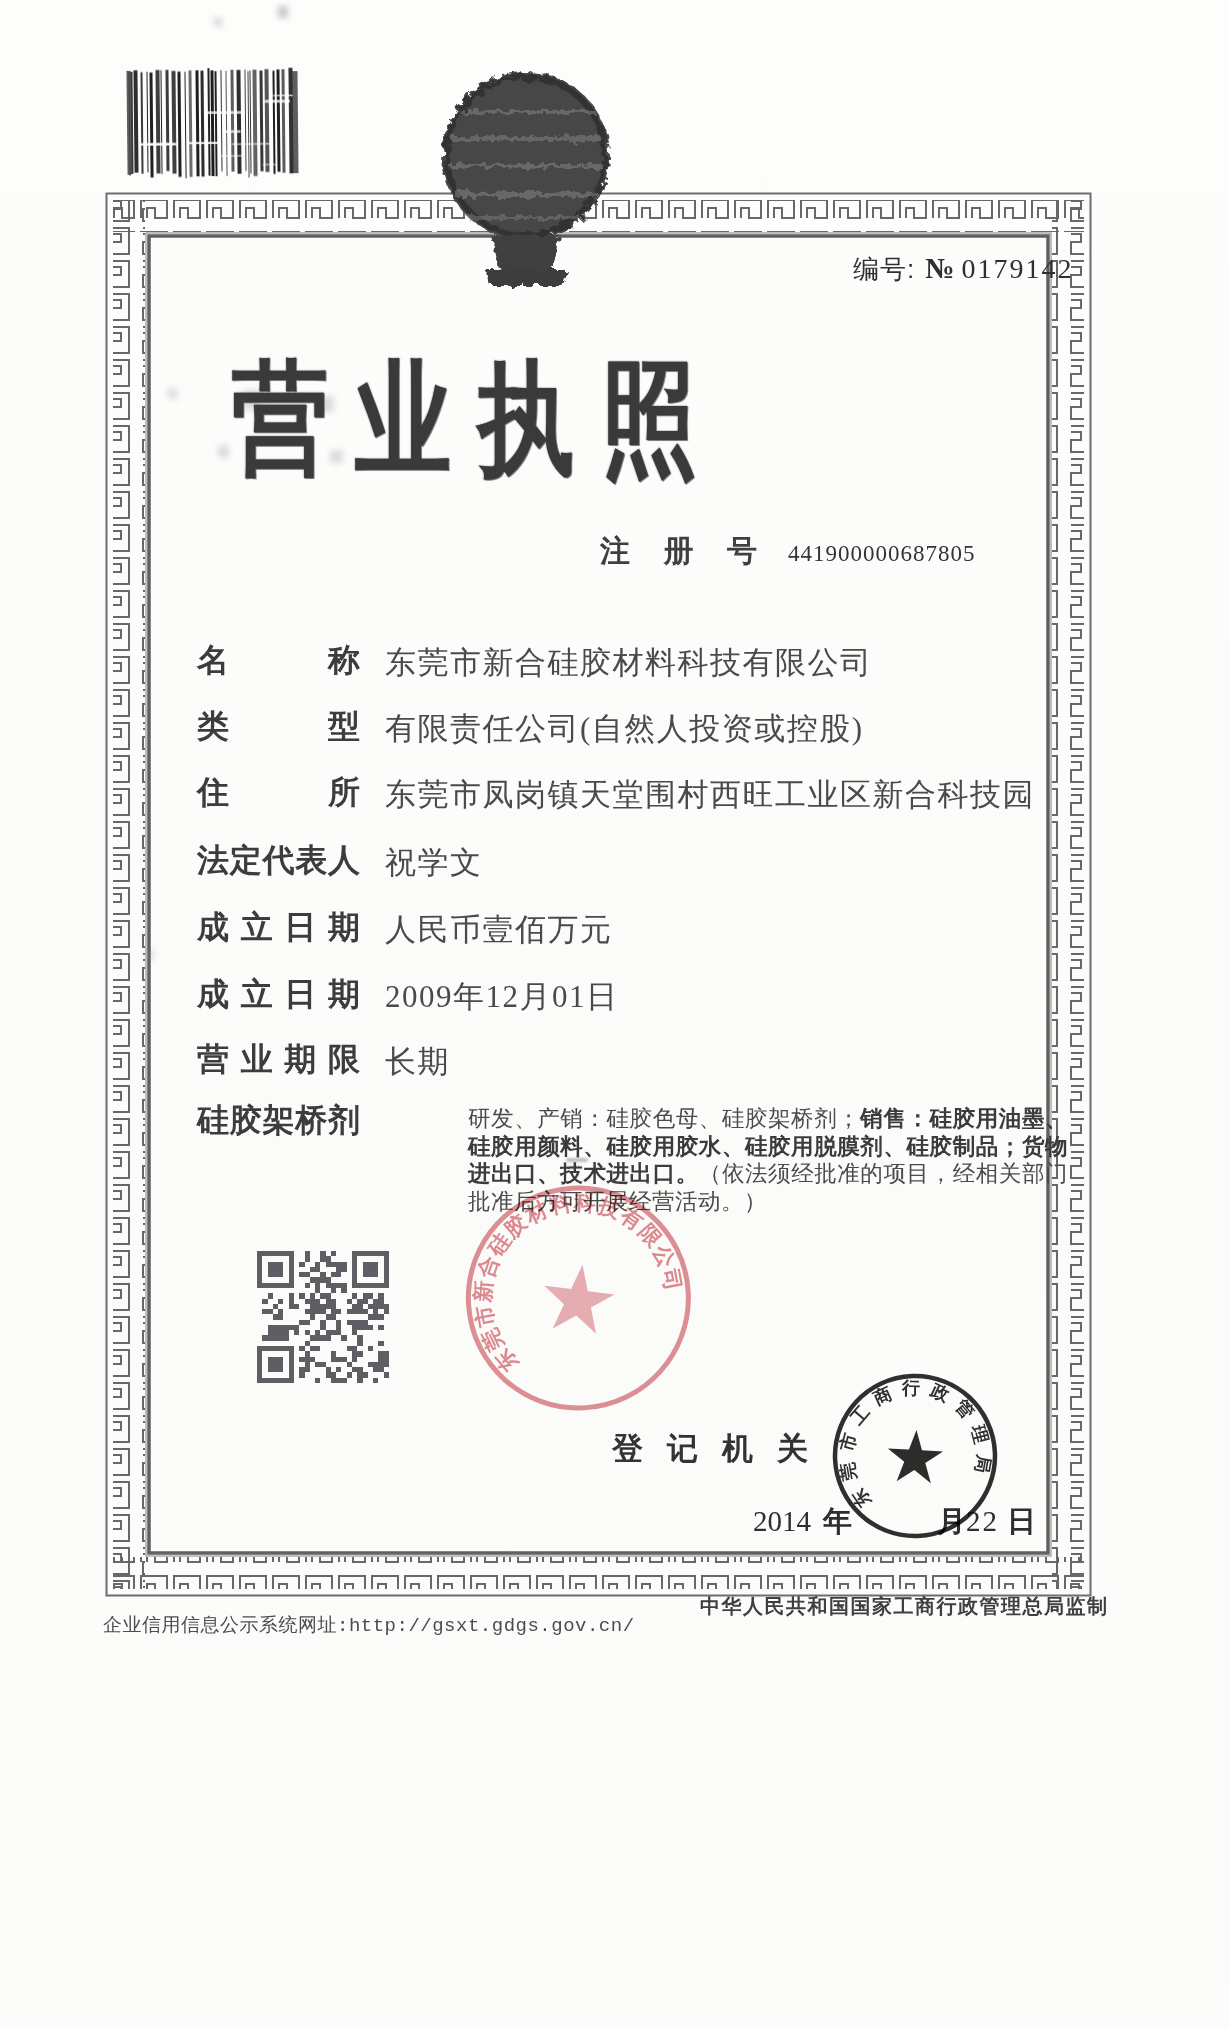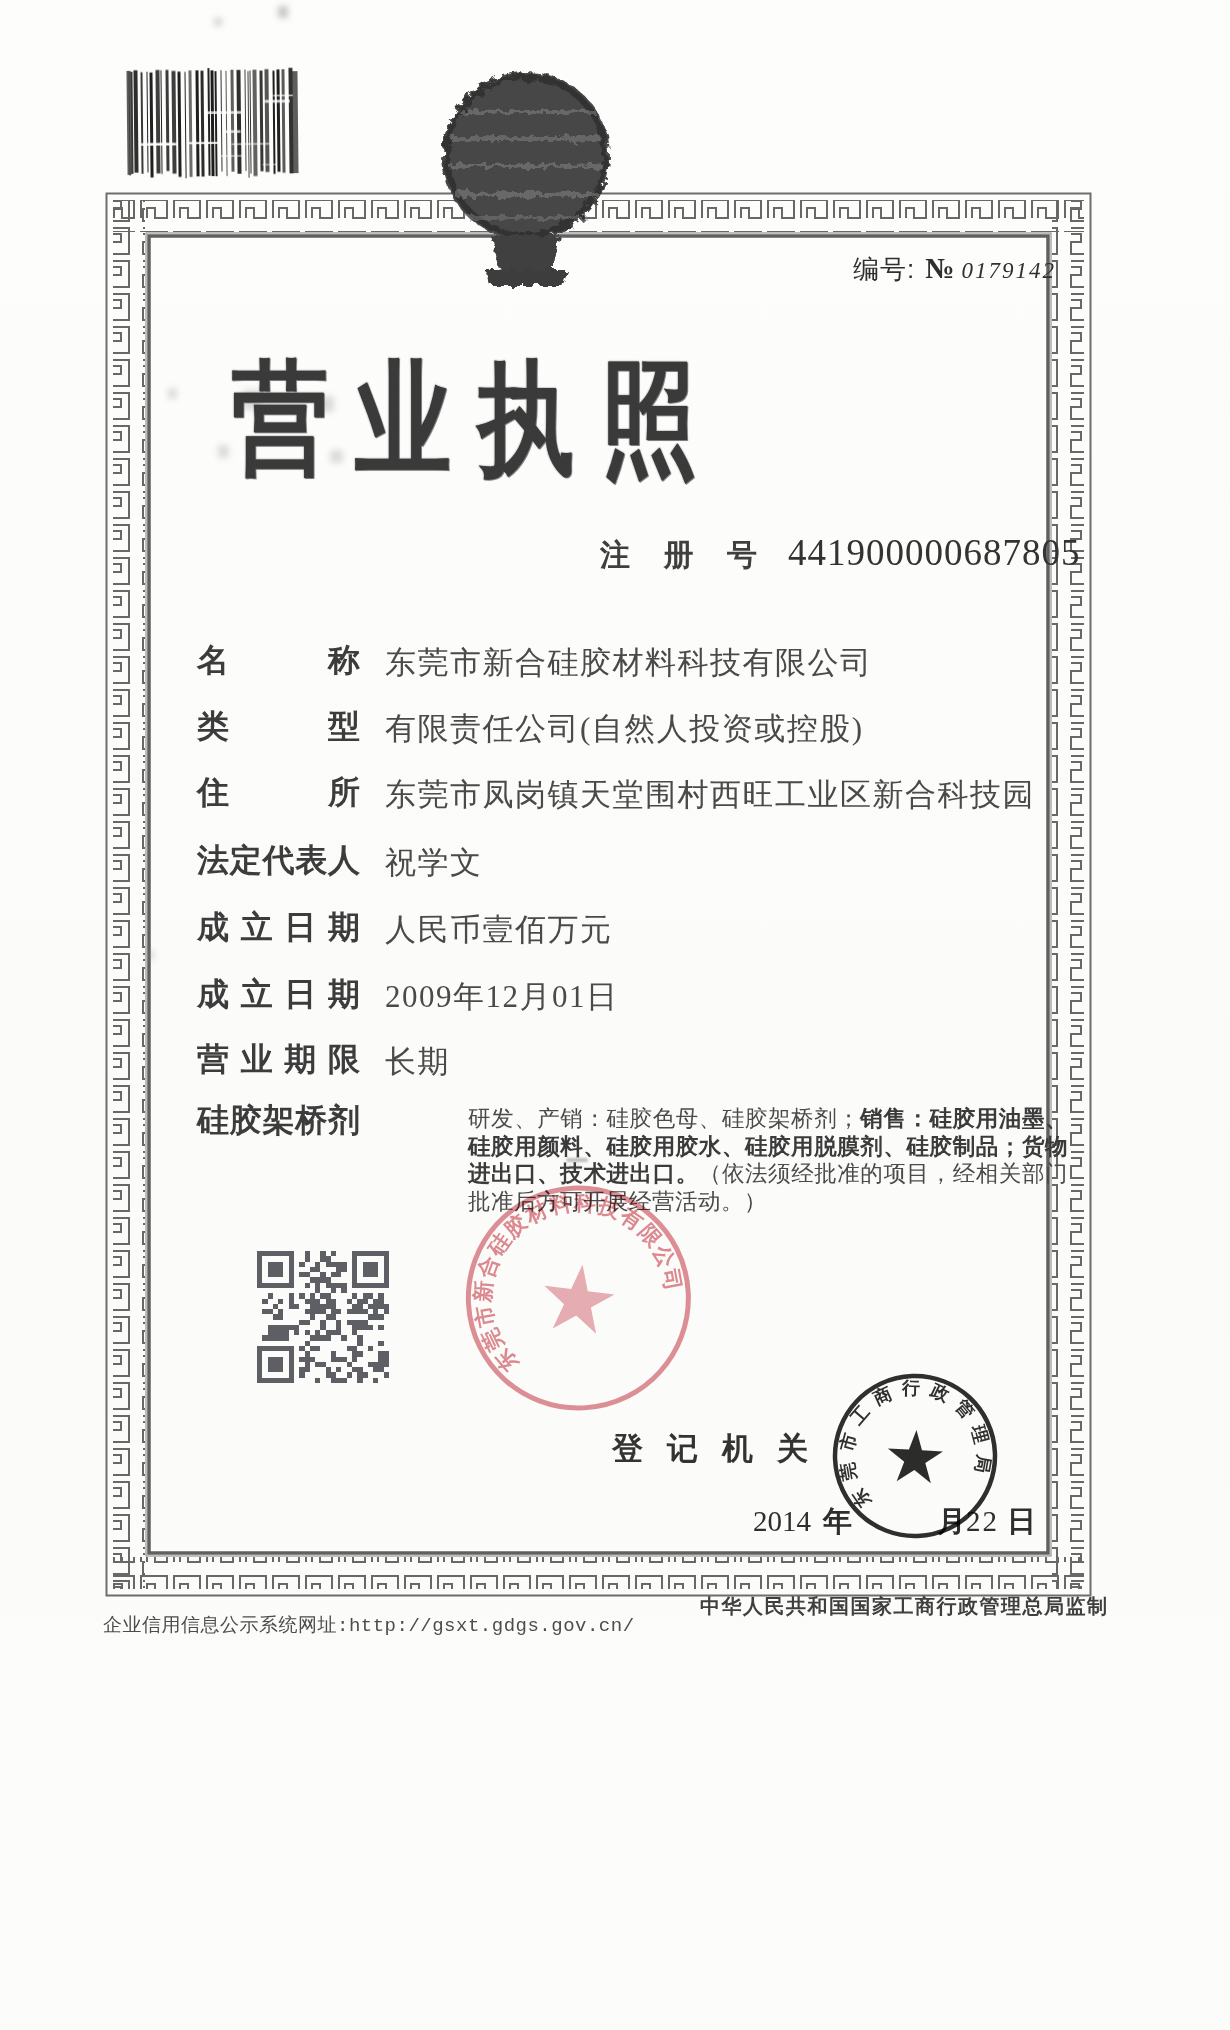--- a/index.html
+++ b/index.html
@@ -15,30 +15,30 @@
   #frame-svg{left:105px; top:192px; z-index:5; opacity:.85;}
   
   #barcode-box{left:127px; top:66px; width:172px; height:112px; z-index:8;
     filter:blur(.7px) contrast(1.05); transform:rotate(-.6deg); overflow:hidden;}
   
   #emblem-box{left:441px; top:64px; z-index:8; filter:blur(.4px);}
   
   .serial{left:853px; top:252px; z-index:20; font-size:26px; color:#2f2f2f;
     font-family:"Liberation Sans", sans-serif; letter-spacing:1px;}
   .serial .no-sym{font-family:"Liberation Serif", serif; font-weight:700; font-size:29px; padding:0 6px 0 10px;}
-  .serial .no-digits{font-family:"Liberation Serif", serif; font-size:23px; letter-spacing:2px;font-style:italic;}
+  .serial .no-digits{font-family:"Liberation Serif", serif; font-size:28px; letter-spacing:2px;}
   
   .doc-title{left:232px; top:338px; z-index:20; font-size:96px; font-weight:800;
     letter-spacing:27px; color:#3a3a3a; font-family:"Liberation Sans", sans-serif;
     transform:scaleY(1.28); transform-origin:top left; white-space:nowrap;
     text-shadow:0 0 1.5px #4a4a4a, 1px 1px 0 rgba(70,70,70,.6); filter:blur(.35px);}
   
   .regno{left:600px; top:531px; z-index:20; white-space:nowrap;}
   .regno .rlabel{font-size:30px; letter-spacing:13px; color:#3f3f3f; font-weight:600;}
-  .regno .rvalue{font-size:37px; letter-spacing:1px; color:#333; margin-left:14px;}
+  .regno .rvalue{font-size:23px; letter-spacing:1px; color:#333; margin-left:14px;}
   
   .row{position:absolute; left:197px; z-index:20; height:46px;margin-top:27px;}
   .row-label{display:inline-block; width:163px; font-size:32px; font-weight:700;
     color:#3c3c3c; text-align:justify; text-align-last:justify;
     font-family:"Liberation Sans", sans-serif; white-space:normal;}
   .row-value{position:absolute; left:188px; top:3px; width:680px; font-size:31px;
     letter-spacing:1.5px; color:#4a4a4a; white-space:nowrap;}
   .scope-value{position:absolute; left:271px; top:6px; width:600px; font-size:22.5px;
     letter-spacing:.5px; line-height:27.5px; color:#4a4a4a; white-space:normal;
     text-align:justify;}

